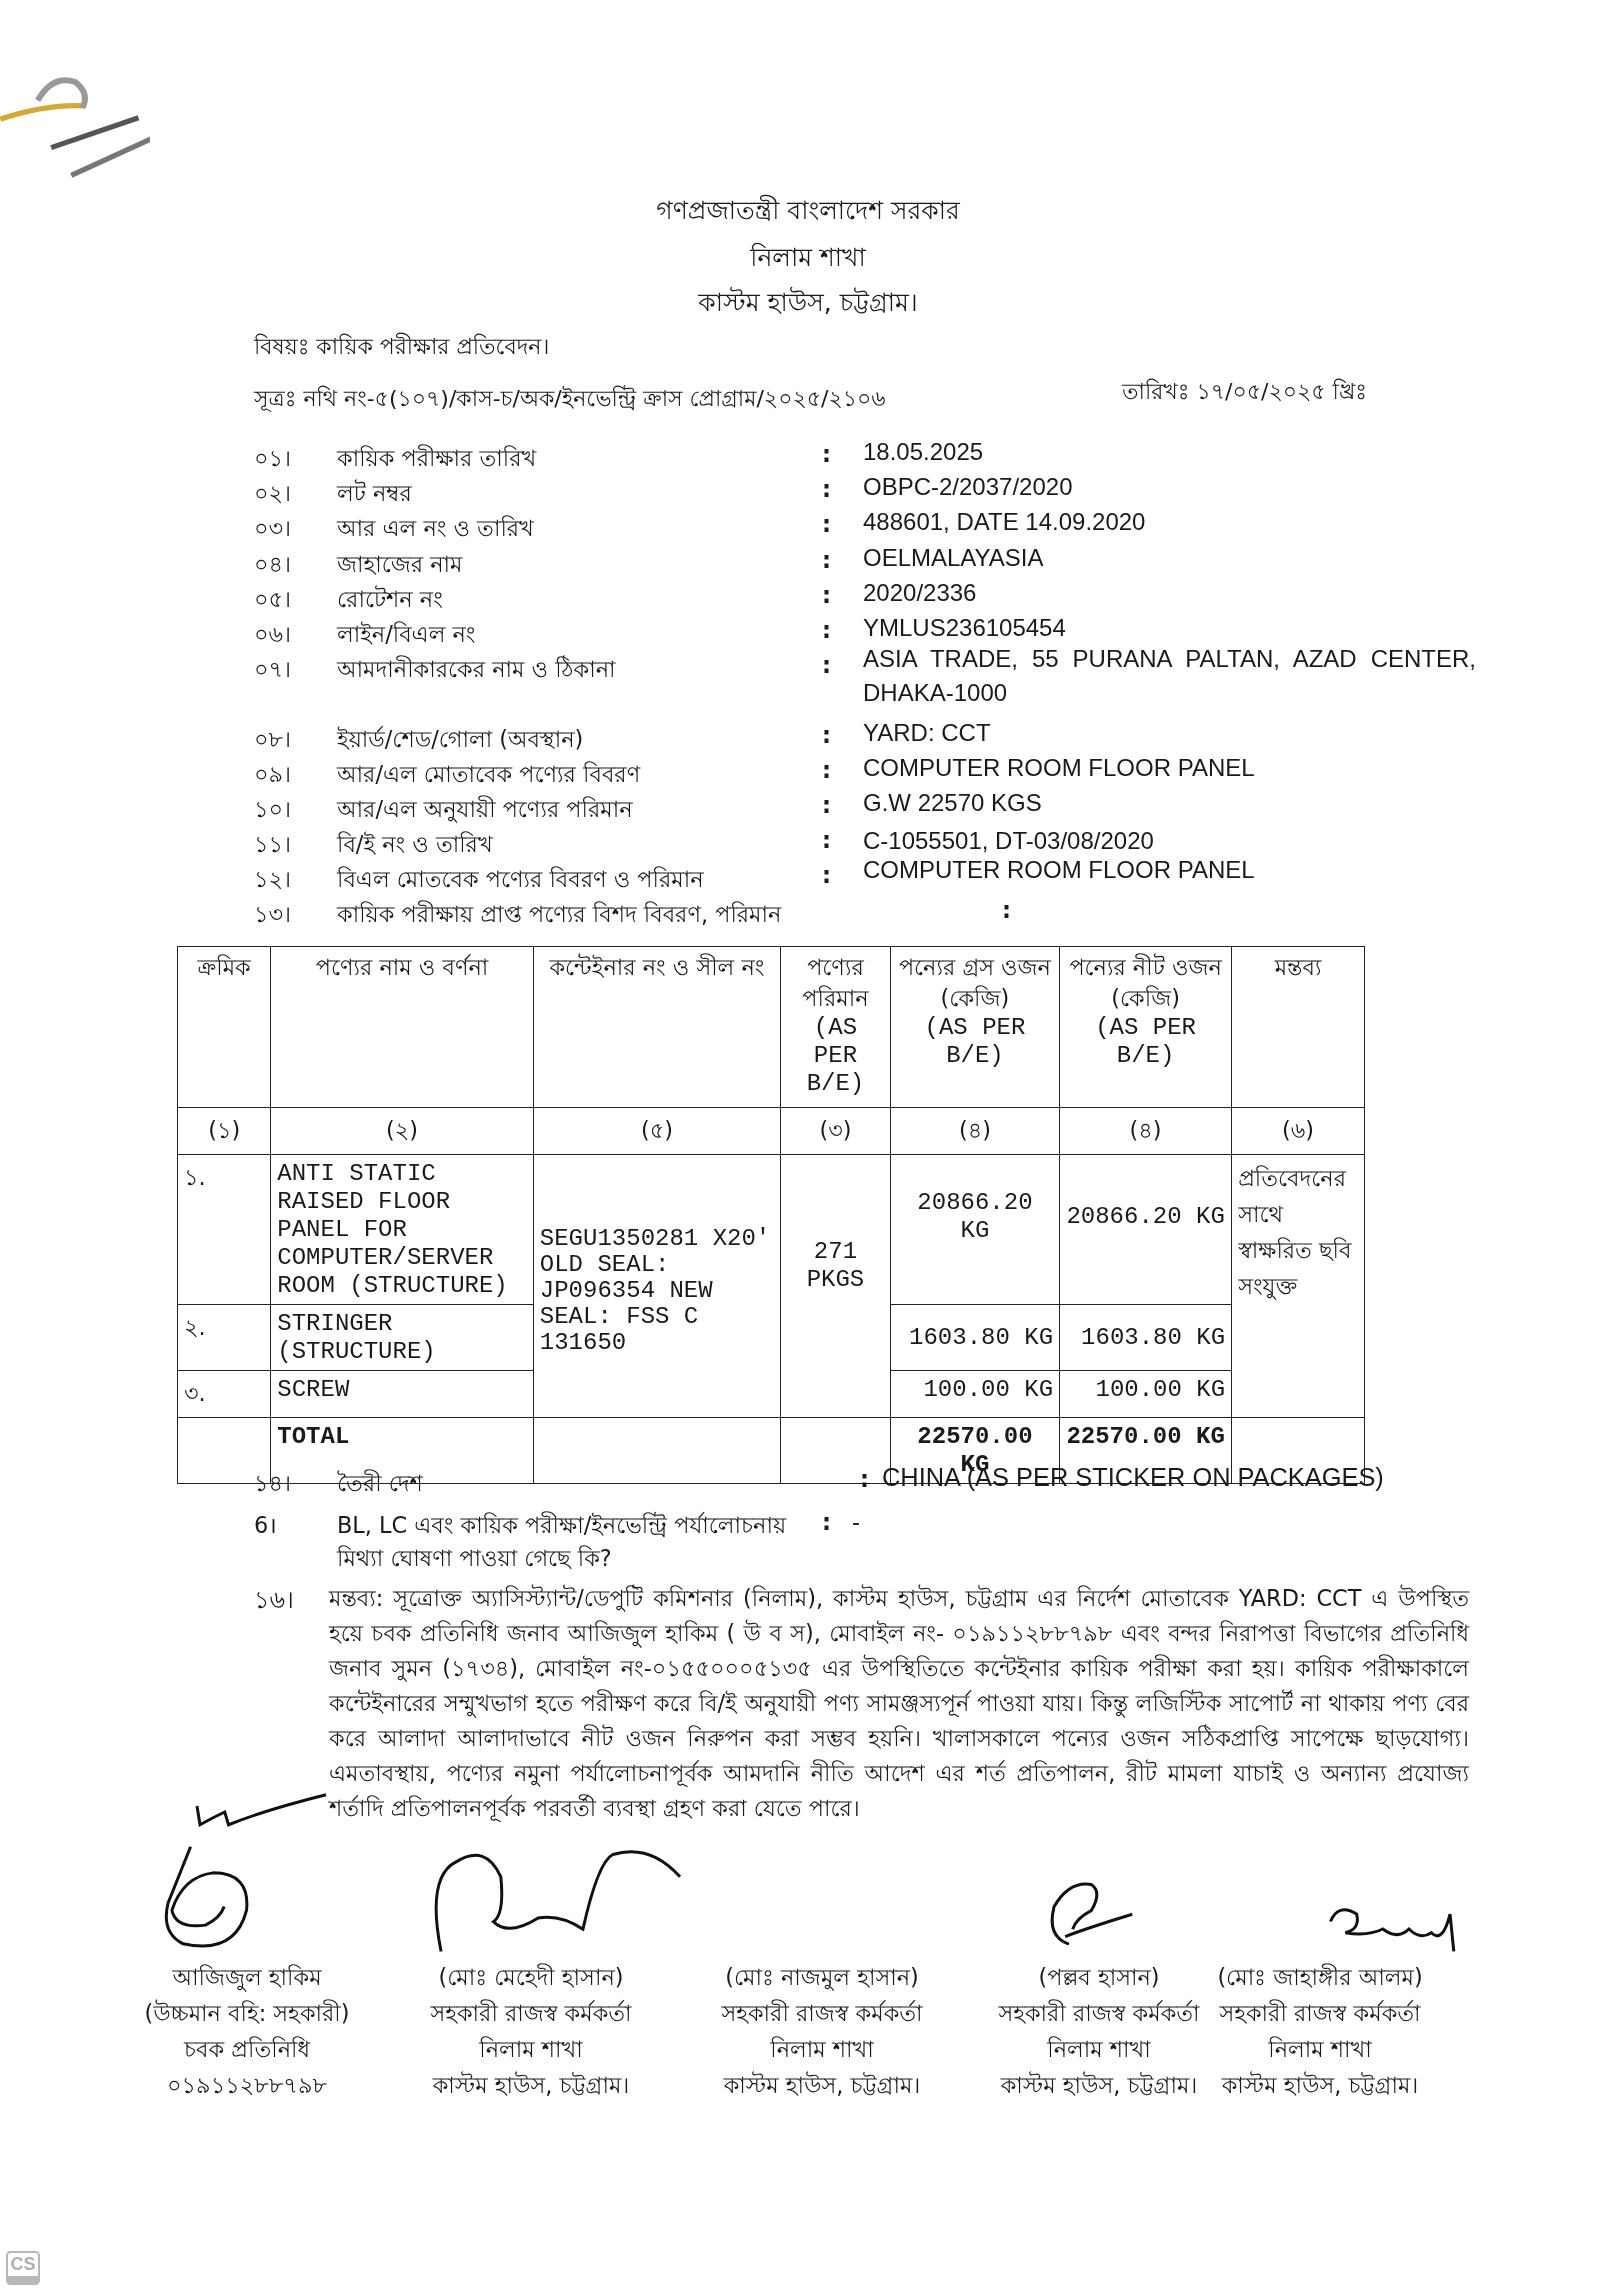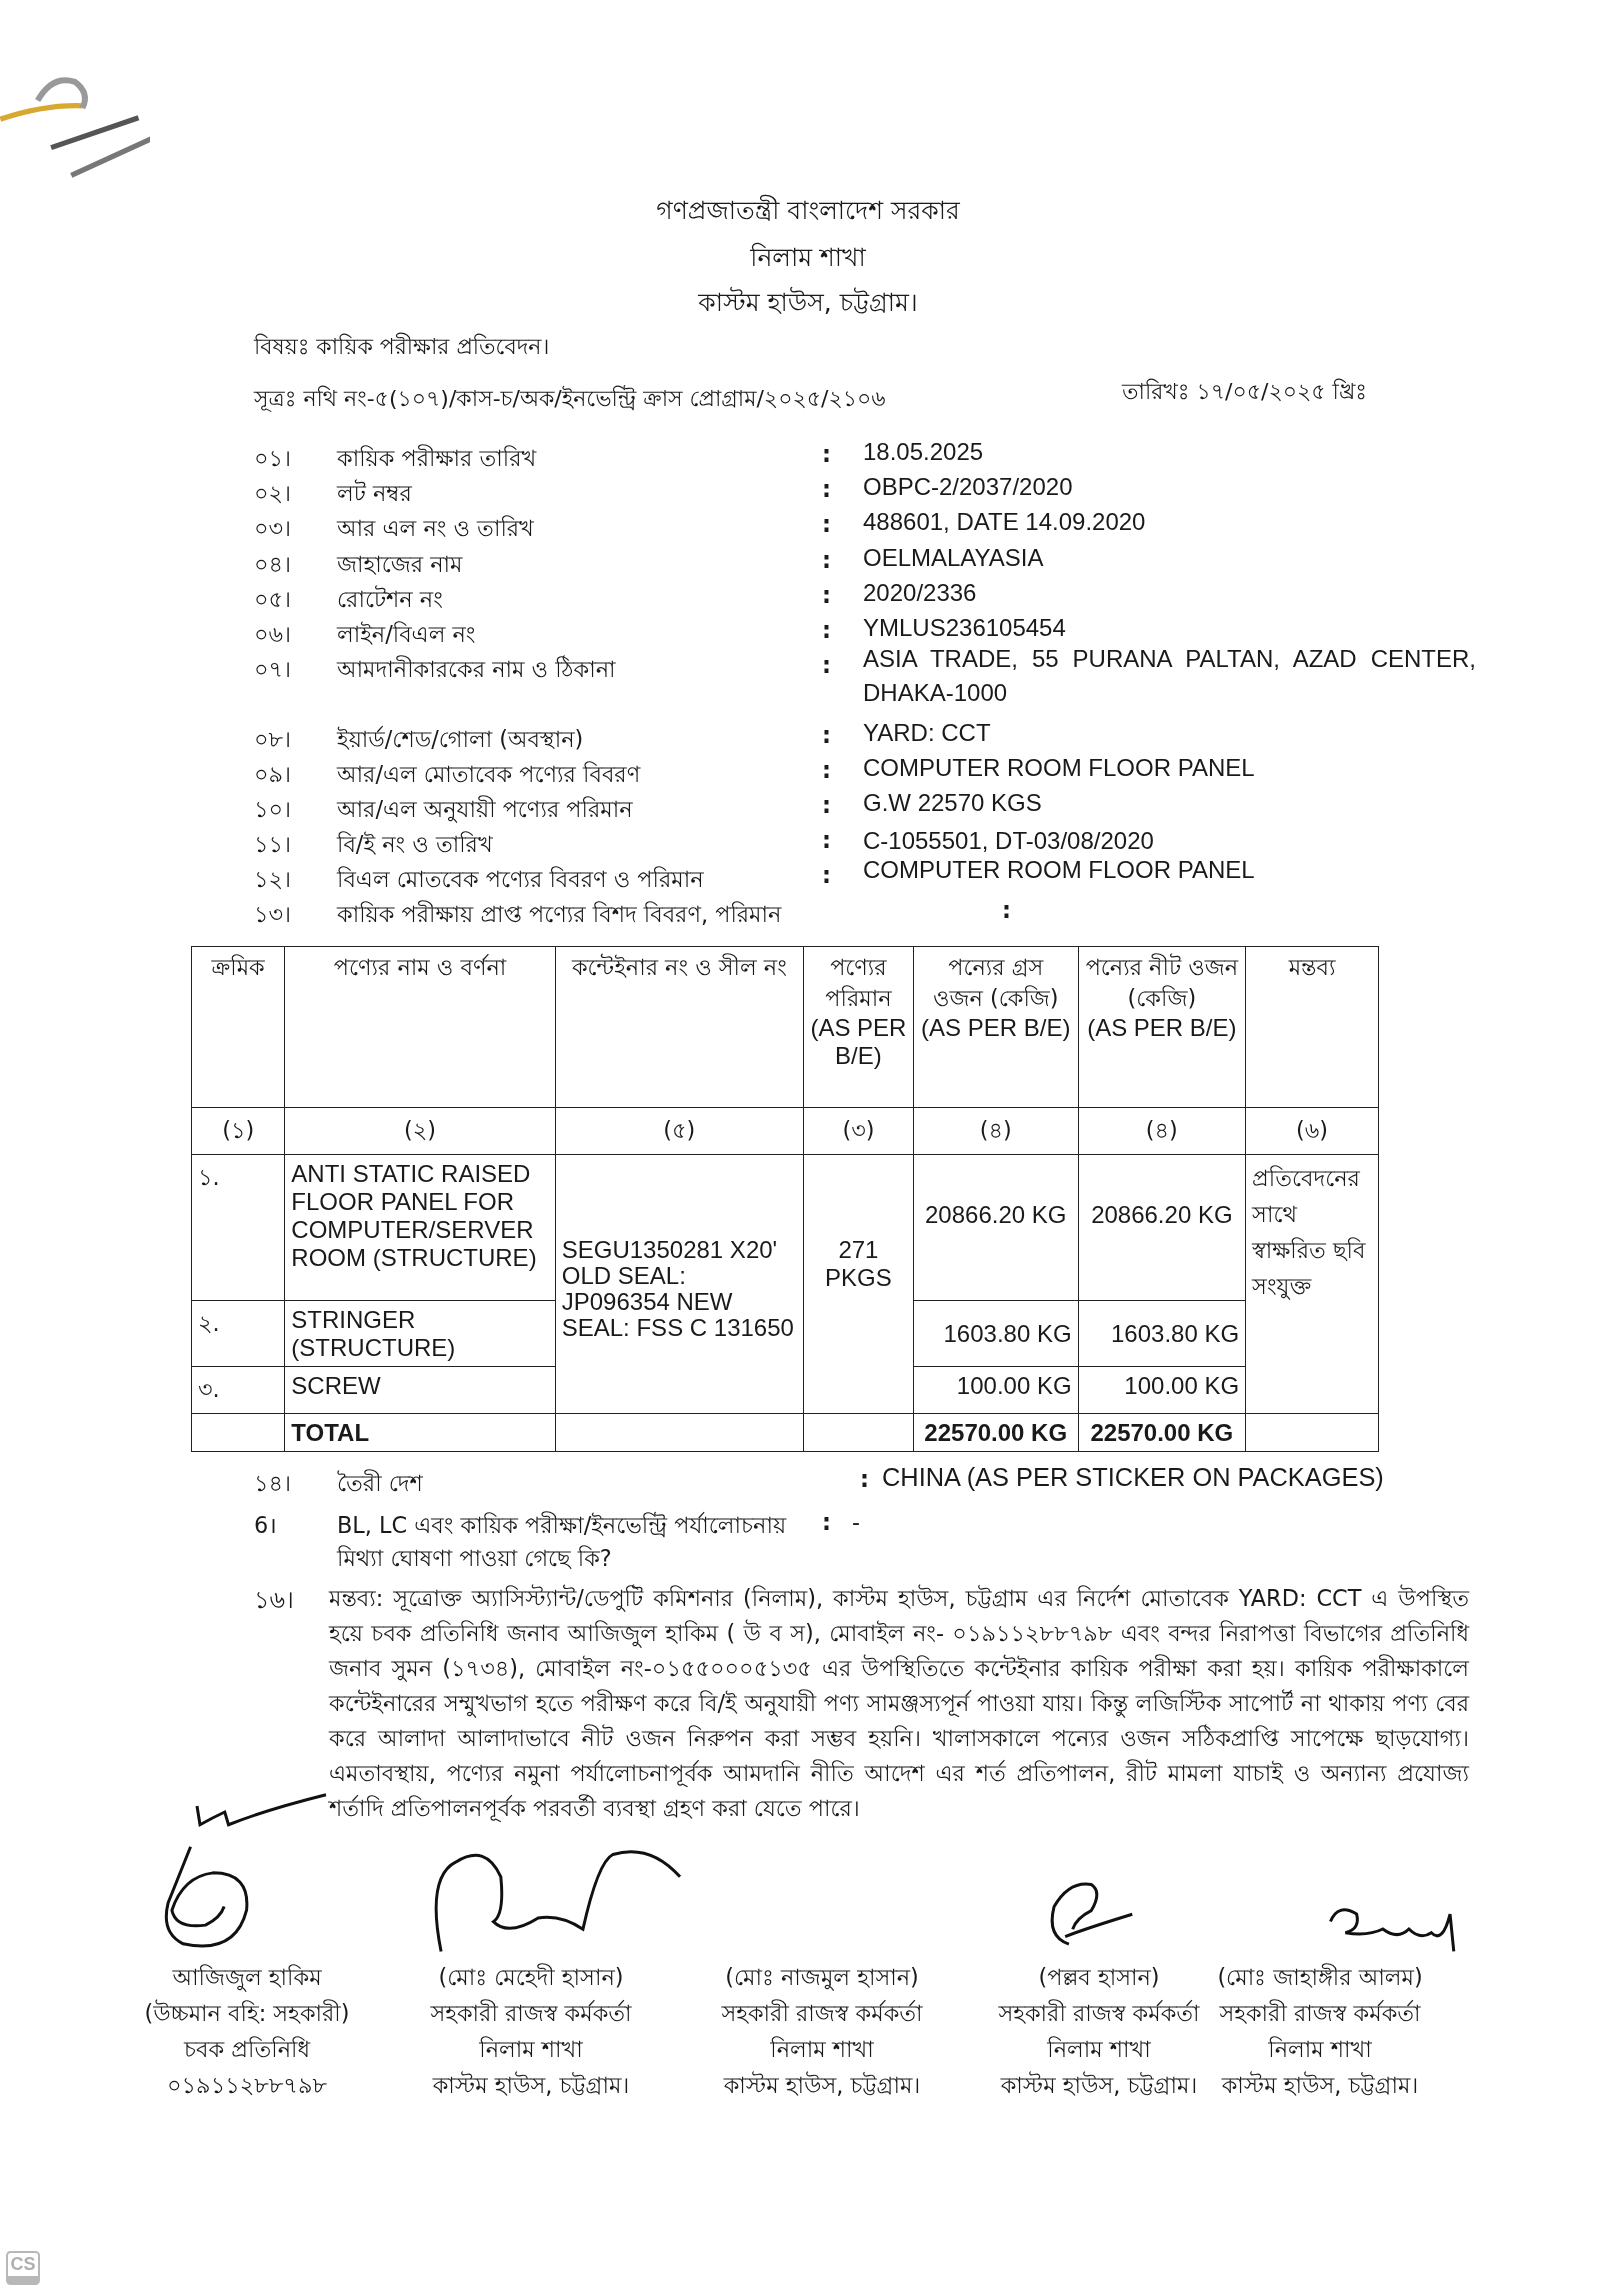--- a/index.html
+++ b/index.html
@@ -9,28 +9,28 @@
   }
   .abs { position: absolute; }
   .center { text-align: center; }
   .hdr { left: 0; width: 1616px; font-size: 25px; text-align: center; }
   .list-row { position: absolute; left: 254px; width: 1256px; font-size: 22.4px; }
   .list-row .num { position: absolute; left: 0; width: 60px; }
   .list-row .lbl { position: absolute; left: 75px; width: 673px; margin-left: 8px; }
   .list-row .colon { position: absolute; left: 568px; font-weight: bold; }
   .list-row .val { position: absolute; left: 609px; width: 636px; font-family: "Liberation Sans", sans-serif; font-size: 24px; line-height: 34px; }
   table.goods {
-    position: absolute; left: 191px; top: 946px; width: 1188px;
+    position: absolute; left: 177px; top: 946px; width: 1188px;
     border-collapse: collapse; font-size: 22.4px;
   }
   table.goods td, table.goods th {
     border: 1.5px solid #222; vertical-align: top; padding: 4.5px 6px; font-weight: normal;
   }
   table.goods th { text-align: center; line-height: 31px; }
-  .en-cell { font-family: Liberation Sans, sans-serif; font-size: 24px; line-height: 28px; }
+  .en-cell { font-family: Liberation Mono, monospace; font-size: 24px; line-height: 28px; }
   .num-right { text-align: right; }
   .para {
     position: absolute; left: 329px; top: 1581px; width: 1140px;
     font-size: 22.4px; line-height: 35px; text-align: justify;
   }
   .sig-block { position: absolute; top: 1959px; width: 284px; text-align: center; font-size: 22.4px; line-height: 36px; }
   .footer {
     position: absolute; left: 6px; top: 2251px; display: flex; gap: 6px;
     color: #b0b0b0; font-family: "Liberation Sans", sans-serif; font-size: 22px; flex-direction: column;
   }

